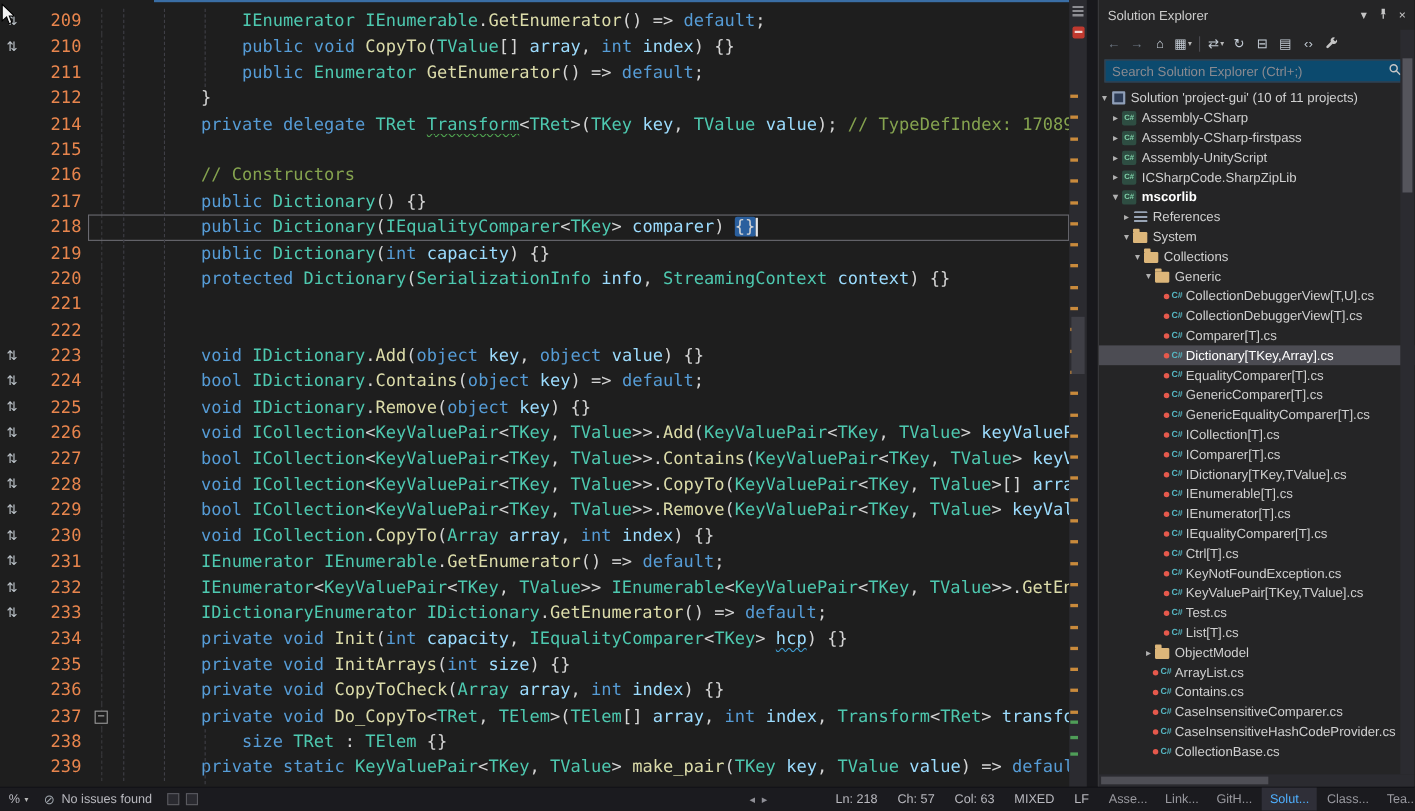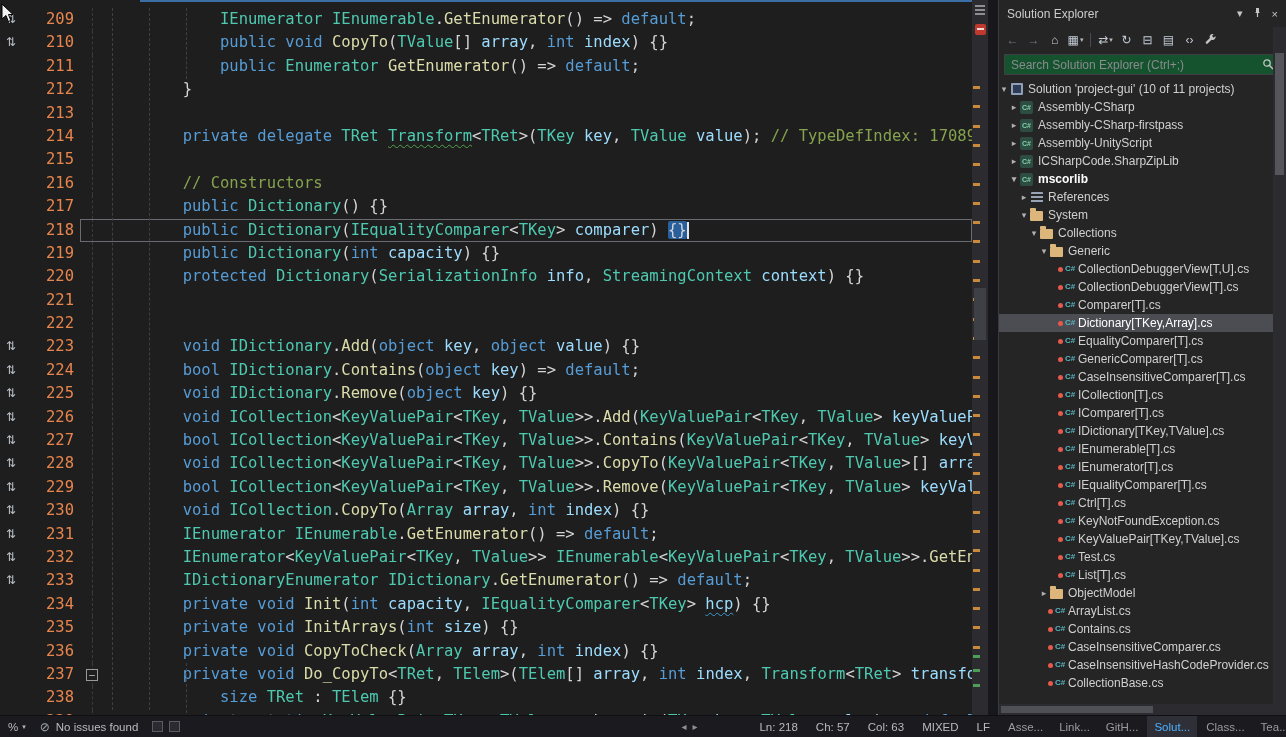--- a/index.html
+++ b/index.html
@@ -51,21 +51,21 @@
   .sepanel{width:288px;flex:none;background:#252526;display:flex;flex-direction:column;position:relative;border-left:1px solid #3a3a3e;color:#d0d0d0}
   .se-header{height:27px;display:flex;align-items:center;padding:0 8px;font-size:12px;color:#cccccc}
   .se-header .title{flex:1}
   .se-hicons{display:flex;gap:9px;align-items:center;color:#c5c5c5}
   .se-hicons .hic{cursor:default;font-size:11px}
   .se-toolbar{height:25px;display:flex;align-items:center;padding:0 4px;gap:2px}
   .tbtn{min-width:19px;height:20px;display:flex;align-items:center;justify-content:center;color:#c3cbd4;font-size:12px}
   .tbtn.dim{color:#6e7883}
   .tsep{width:1px;height:14px;background:#4a4a50;margin:0 3px}
   .caret-sm{font-size:7px;margin-left:1px;color:#b8b8b8}
-  .se-search{margin:2px 5px 5px;height:21px;background:#14532d;border:1px solid #3f3f46;display:flex;align-items:center;padding:0 6px}
+  .se-search{margin:2px 5px 5px;height:21px;background:#0c4a6e;border:1px solid #3f3f46;display:flex;align-items:center;padding:0 6px}
   .se-search input{flex:1;background:transparent;border:none;outline:none;color:#9a9aa0;font:12px "Liberation Sans",sans-serif}
   .se-search input::placeholder{color:#8a8a90;opacity:1}
   .tree{flex:1;overflow:hidden;font-size:12px}
   .tree-row{height:18px;display:flex;align-items:center;white-space:nowrap}
   .tree-row.selected{background:#4c4c53;color:#ffffff}
   .tree-row.bold{font-weight:bold;color:#ffffff}
   .arrow{width:10px;flex:none;font-size:9px;color:#b0b0b0;text-align:center}
   .ticon{width:15px;height:14px;flex:none;display:flex;align-items:center;justify-content:center;margin-right:4px;position:relative}
   .icon-folder-shape{width:13px;height:10px;background:#dcb67a;border-radius:1px;position:relative;margin-top:2px}
   .icon-folder-shape::before{content:"";position:absolute;top:-3px;left:0;width:6px;height:3px;background:#dcb67a;border-radius:1px 1px 0 0}
@@ -101,21 +101,20 @@
 <div class="app">
   <div class="main">
 
     <div class="editor">
       <div class="top-accent"></div>
       <div class="lines">
           <div class="code-line"><span class="glyph">⇅</span><span class="lineno">209</span><span class="outline"></span><span class="code-text"><span class="tok-d">            </span><span class="tok-t">IEnumerator</span><span class="tok-d"> </span><span class="tok-t">IEnumerable</span><span class="tok-d">.</span><span class="tok-m">GetEnumerator</span><span class="tok-d">() =&gt; </span><span class="tok-k">default</span><span class="tok-d">;</span></span></div>
           <div class="code-line"><span class="glyph">⇅</span><span class="lineno">210</span><span class="outline"></span><span class="code-text"><span class="tok-d">            </span><span class="tok-k">public</span><span class="tok-d"> </span><span class="tok-k">void</span><span class="tok-d"> </span><span class="tok-m">CopyTo</span><span class="tok-d">(</span><span class="tok-t">TValue</span><span class="tok-d">[] </span><span class="tok-p">array</span><span class="tok-d">, </span><span class="tok-k">int</span><span class="tok-d"> </span><span class="tok-p">index</span><span class="tok-d">) {}</span></span></div>
           <div class="code-line"><span class="glyph"></span><span class="lineno">211</span><span class="outline"></span><span class="code-text"><span class="tok-d">            </span><span class="tok-k">public</span><span class="tok-d"> </span><span class="tok-t">Enumerator</span><span class="tok-d"> </span><span class="tok-m">GetEnumerator</span><span class="tok-d">() =&gt; </span><span class="tok-k">default</span><span class="tok-d">;</span></span></div>
           <div class="code-line"><span class="glyph"></span><span class="lineno">212</span><span class="outline"></span><span class="code-text"><span class="tok-d">        }</span></span></div>
-          <div class="code-line"><span class="glyph"></span><span class="lineno">213</span><span class="outline"></span><span class="code-text"></span></div>
           <div class="code-line"><span class="glyph"></span><span class="lineno">214</span><span class="outline"></span><span class="code-text"><span class="tok-d">        </span><span class="tok-k">private</span><span class="tok-d"> </span><span class="tok-k">delegate</span><span class="tok-d"> </span><span class="tok-t">TRet</span><span class="tok-d"> </span><span class="tok-t tok-sq-g">Transform</span><span class="tok-d">&lt;</span><span class="tok-t">TRet</span><span class="tok-d">&gt;(</span><span class="tok-t">TKey</span><span class="tok-d"> </span><span class="tok-p">key</span><span class="tok-d">, </span><span class="tok-t">TValue</span><span class="tok-d"> </span><span class="tok-p">value</span><span class="tok-d">); </span><span class="tok-c">// TypeDefIndex: 17089</span></span></div>
           <div class="code-line"><span class="glyph"></span><span class="lineno">215</span><span class="outline"></span><span class="code-text"></span></div>
           <div class="code-line"><span class="glyph"></span><span class="lineno">216</span><span class="outline"></span><span class="code-text"><span class="tok-d">        </span><span class="tok-c">// Constructors</span></span></div>
           <div class="code-line"><span class="glyph"></span><span class="lineno">217</span><span class="outline"></span><span class="code-text"><span class="tok-d">        </span><span class="tok-k">public</span><span class="tok-d"> </span><span class="tok-t">Dictionary</span><span class="tok-d">() {}</span></span></div>
           <div class="code-line current"><span class="glyph"></span><span class="lineno">218</span><span class="outline"></span><span class="code-text"><span class="tok-d">        </span><span class="tok-k">public</span><span class="tok-d"> </span><span class="tok-t">Dictionary</span><span class="tok-d">(</span><span class="tok-t">IEqualityComparer</span><span class="tok-d">&lt;</span><span class="tok-t">TKey</span><span class="tok-d">&gt; </span><span class="tok-p">comparer</span><span class="tok-d">) </span><span class="tok-sel">{}</span><span class="tok-caret"></span></span></div>
           <div class="code-line"><span class="glyph"></span><span class="lineno">219</span><span class="outline"></span><span class="code-text"><span class="tok-d">        </span><span class="tok-k">public</span><span class="tok-d"> </span><span class="tok-t">Dictionary</span><span class="tok-d">(</span><span class="tok-k">int</span><span class="tok-d"> </span><span class="tok-p">capacity</span><span class="tok-d">) {}</span></span></div>
           <div class="code-line"><span class="glyph"></span><span class="lineno">220</span><span class="outline"></span><span class="code-text"><span class="tok-d">        </span><span class="tok-k">protected</span><span class="tok-d"> </span><span class="tok-t">Dictionary</span><span class="tok-d">(</span><span class="tok-t">SerializationInfo</span><span class="tok-d"> </span><span class="tok-p">info</span><span class="tok-d">, </span><span class="tok-t">StreamingContext</span><span class="tok-d"> </span><span class="tok-p">context</span><span class="tok-d">) {}</span></span></div>
           <div class="code-line"><span class="glyph"></span><span class="lineno">221</span><span class="outline"></span><span class="code-text"></span></div>
           <div class="code-line"><span class="glyph"></span><span class="lineno">222</span><span class="outline"></span></div>
           <div class="code-line"><span class="glyph">⇅</span><span class="lineno">223</span><span class="outline"></span><span class="code-text"><span class="tok-d">        </span><span class="tok-k">void</span><span class="tok-d"> </span><span class="tok-t">IDictionary</span><span class="tok-d">.</span><span class="tok-m">Add</span><span class="tok-d">(</span><span class="tok-k">object</span><span class="tok-d"> </span><span class="tok-p">key</span><span class="tok-d">, </span><span class="tok-k">object</span><span class="tok-d"> </span><span class="tok-p">value</span><span class="tok-d">) {}</span></span></div>
@@ -356,21 +355,21 @@
             <span class="tlabel">GenericComparer[T].cs</span>
           </div>
           <div class="tree-row" style="padding-left: 50px;">
             <span class="arrow"></span>
             <span class="ticon">
               <span class="icon-cs">
                 <span class="dot"></span>
                 <span class="cs">C#</span>
               </span>
             </span>
-            <span class="tlabel">CaseInsensitiveComparer[T].cs</span>
+            <span class="tlabel">GenericEqualityComparer[T].cs</span>
           </div>
           <div class="tree-row" style="padding-left: 50px;">
             <span class="arrow"></span>
             <span class="ticon">
               <span class="icon-cs">
                 <span class="dot"></span>
                 <span class="cs">C#</span>
               </span>
             </span>
             <span class="tlabel">ICollection[T].cs</span>

